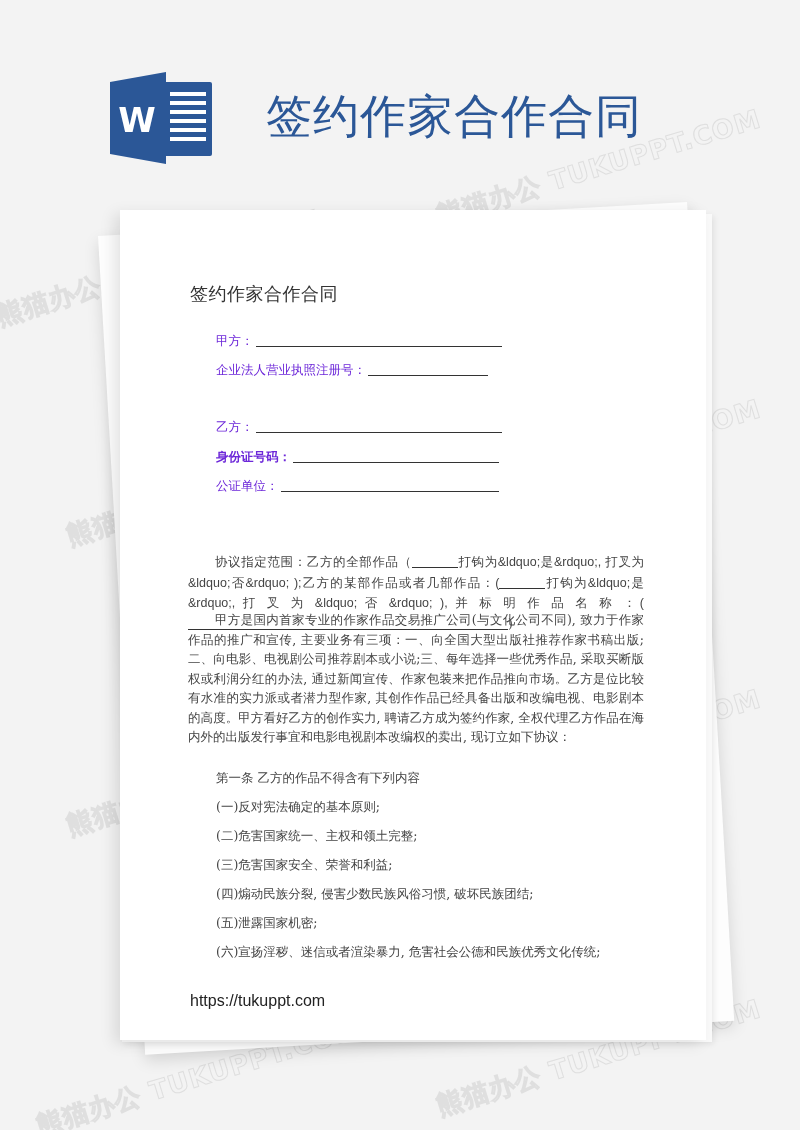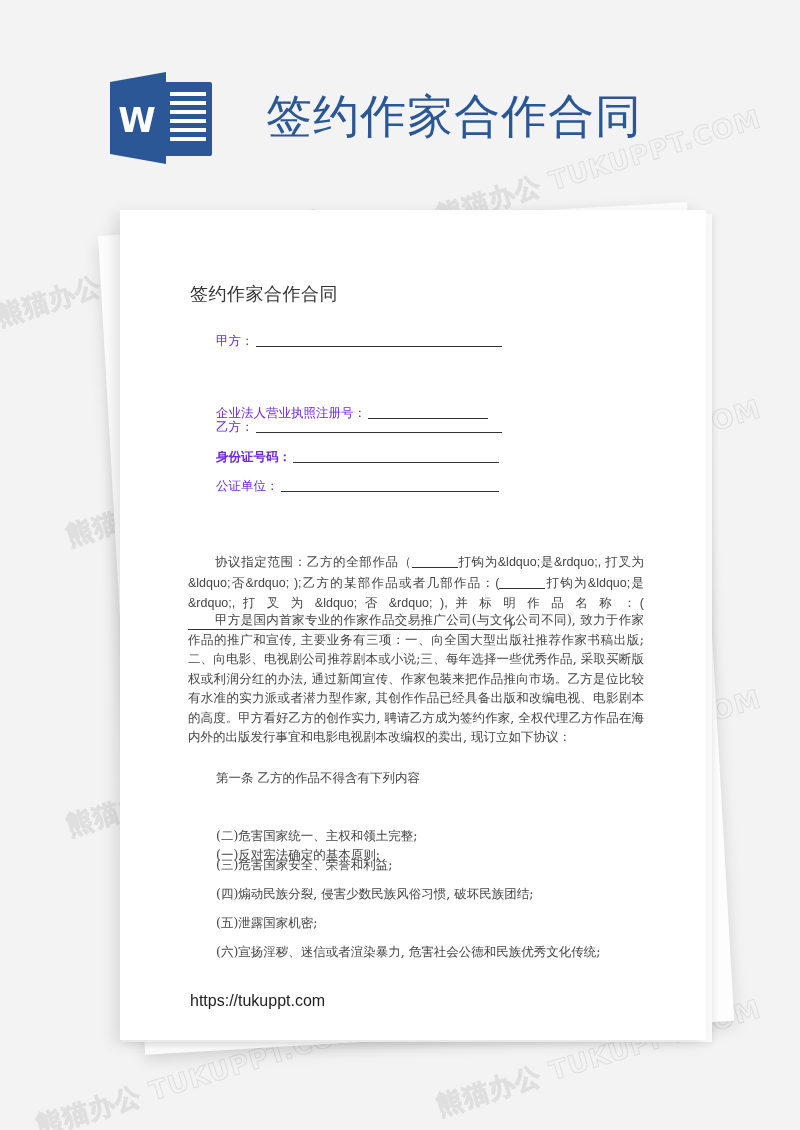--- a/index.html
+++ b/index.html
@@ -112,21 +112,21 @@
   <div class="page-back2"></div>
   <div class="page-back1"></div>
 
   <div class="page">
     <div class="doc-title">签约作家合作合同</div>
 
     <div class="field" style="top:120px;">
       <span class="lbl">甲方：</span>
       <span class="line" style="width:246px;"></span>
     </div>
-    <div class="field" style="top:149px;margin-top:43px;">
+    <div class="field" style="top:149px;">
       <span class="lbl">企业法人营业执照注册号：</span>
       <span class="line" style="width:120px;"></span>
     </div>
     <div class="field" style="top:207px;align-items:center;">
       <span class="lbl">乙方：</span>
       <span class="line" style="width:246px;"></span>
     </div>
     <div class="field" style="top:236px;font-weight:bold;">
       <span class="lbl">身份证号码：</span>
       <span class="line" style="width:206px;"></span>
@@ -136,21 +136,21 @@
       <span class="line" style="width:218px;"></span>
     </div>
 
     <div class="para" style="top:330px;margin-top:12px;">
       <span>协议指定范围：乙方的全部作品（</span><span class="u" style="width:46px;"></span><span class="mono">打钩为&amp;ldquo;是&amp;rdquo;,  打叉为&amp;ldquo;否&amp;rdquo; );乙方的某部作品或者几部作品：(</span><span class="u" style="width:46px;"></span><span class="mono">打钩为&amp;ldquo;是 &amp;rdquo;,  打 叉 为 &amp;ldquo; 否 &amp;rdquo; ), 并 标 明 作 品 名 称 ：(</span><span class="u" style="width:320px;"></span><span>)</span>
     </div>
 
     <div class="para" style="top:400px;">甲方是国内首家专业的作家作品交易推广公司(与文化公司不同), 致力于作家作品的推广和宣传, 主要业务有三项：一、向全国大型出版社推荐作家书稿出版;二、向电影、电视剧公司推荐剧本或小说;三、每年选择一些优秀作品, 采取买断版权或利润分红的办法, 通过新闻宣传、作家包装来把作品推向市场。乙方是位比较有水准的实力派或者潜力型作家, 其创作作品已经具备出版和改编电视、电影剧本的高度。甲方看好乙方的创作实力, 聘请乙方成为签约作家, 全权代理乙方作品在海内外的出版发行事宜和电影电视剧本改编权的卖出, 现订立如下协议：</div>
 
     <div class="item" style="top:560px;">第一条 乙方的作品不得含有下列内容</div>
-    <div class="item" style="top:589px;margin-top:48px;">(一)反对宪法确定的基本原则;</div>
+    <div class="item" style="top:589px;">(一)反对宪法确定的基本原则;</div>
     <div class="item" style="top:618px;">(二)危害国家统一、主权和领土完整;</div>
     <div class="item" style="top:647px;">(三)危害国家安全、荣誉和利益;</div>
     <div class="item" style="top:676px;">(四)煽动民族分裂, 侵害少数民族风俗习惯, 破坏民族团结;</div>
     <div class="item" style="top:705px;">(五)泄露国家机密;</div>
     <div class="item" style="top:734px;">(六)宣扬淫秽、迷信或者渲染暴力, 危害社会公德和民族优秀文化传统;</div>
 
     <div class="footer-url">https://tukuppt.com</div>
   </div>
 </div>
 

